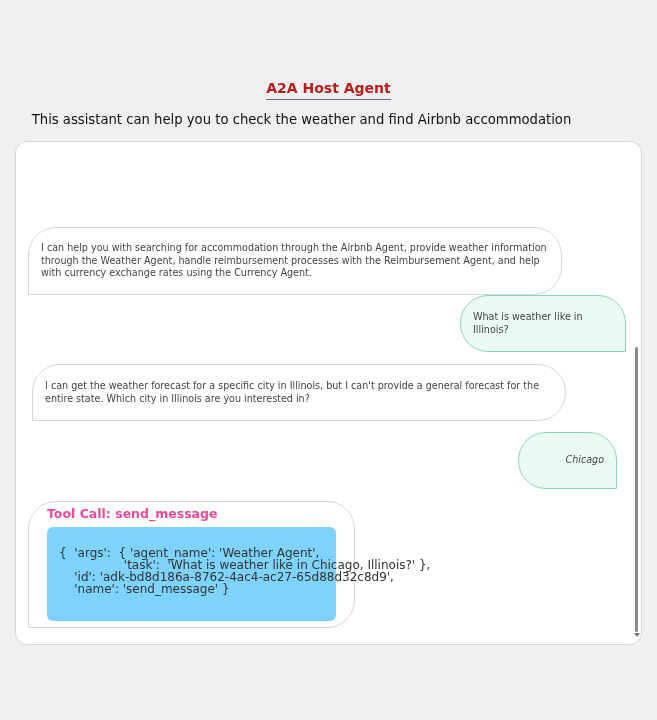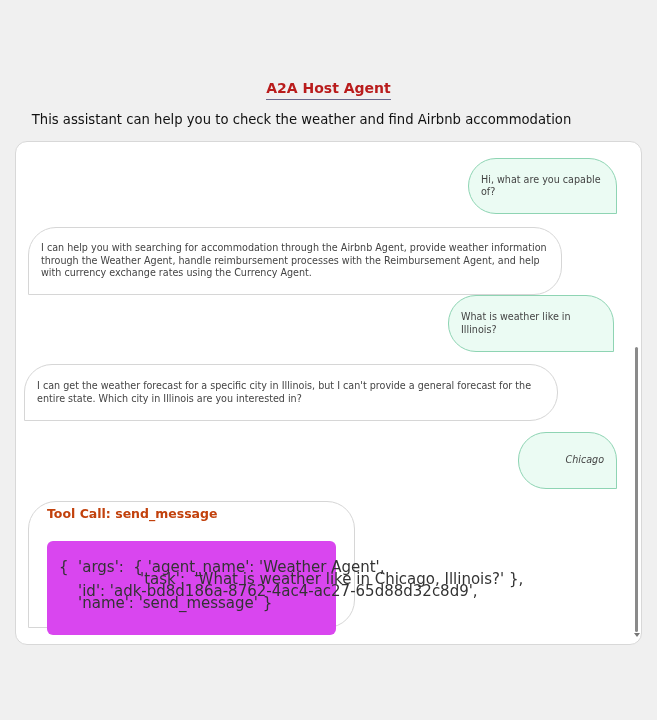--- a/index.html
+++ b/index.html
@@ -77,31 +77,31 @@
   }
   .tool-msg {
     background: #ffffff;
     border: 1px solid #d6d6d6;
     border-radius: 28px 28px 28px 0;
     padding: 6px 18px 0 18px;
   }
   .tool-title {
     font-size: 12.5px;
     font-weight: bold;
-    color: #c2410c;
+    color: #ec4899;
     margin-top: 0px;
-    margin-bottom: 20px;
+    margin-bottom: 6px;
   }
   .code-box {
-    background: #d946ef;
+    background: #7dd3fc;
     border-radius: 6px;
     height: 94px;
     padding: 20px 0 0 12px;
     box-sizing: border-box;
-    font-size: 15px;
+    font-size: 12px;
     color: #333;
     line-height: 12.3px;
     white-space: pre;
   }
   .scrollbar {
     position: absolute;
     right: 3px;
     top: 205px;
     width: 3px;
     height: 285px;
@@ -122,33 +122,30 @@
 </head>
 <body>
 
 <div class="page">
   <div class="title-wrap">
     <span class="title">A2A Host Agent</span>
   </div>
   <div class="subtitle">This assistant can help you to check the weather and find Airbnb accommodation</div>
 
   <div class="chat-panel">
-    <div class="msg user-msg" style="left:452px; top:16px; width:149px; height:56px;">
-      <span>Hi, what are you capable of?</span>
-    </div>
 
     <div class="msg agent-msg" style="left:12px; top:85px; width:534px; height:68px;">
       <span>I can help you with searching for accommodation through the Airbnb Agent, provide weather information through the Weather Agent, handle reimbursement processes with the Reimbursement Agent, and help with currency exchange rates using the Currency Agent.</span>
     </div>
 
-    <div class="msg user-msg" style="left:432px; top:153px; width:166px; height:57px;">
+    <div class="msg user-msg" style="left:444px; top:153px; width:166px; height:57px;">
       <span>What is weather like in Illinois?</span>
     </div>
 
-    <div class="msg agent-msg" style="left:8px; top:222px; width:534px; height:57px;">
+    <div class="msg agent-msg" style="left:16px; top:222px; width:534px; height:57px;">
       <span>I can get the weather forecast for a specific city in Illinois, but I can't provide a general forecast for the entire state. Which city in Illinois are you interested in?</span>
     </div>
 
     <div class="msg user-msg" style="left:502px; top:290px; width:99px; height:57px;font-style:italic;">
       <span>Chicago</span>
     </div>
 
     <div class="msg tool-msg" style="left:12px; top:359px; width:327px; height:127px;">
       <div class="tool-title">Tool Call: send_message</div>
       <div class="code-box">{  'args':  { 'agent_name': 'Weather Agent',

